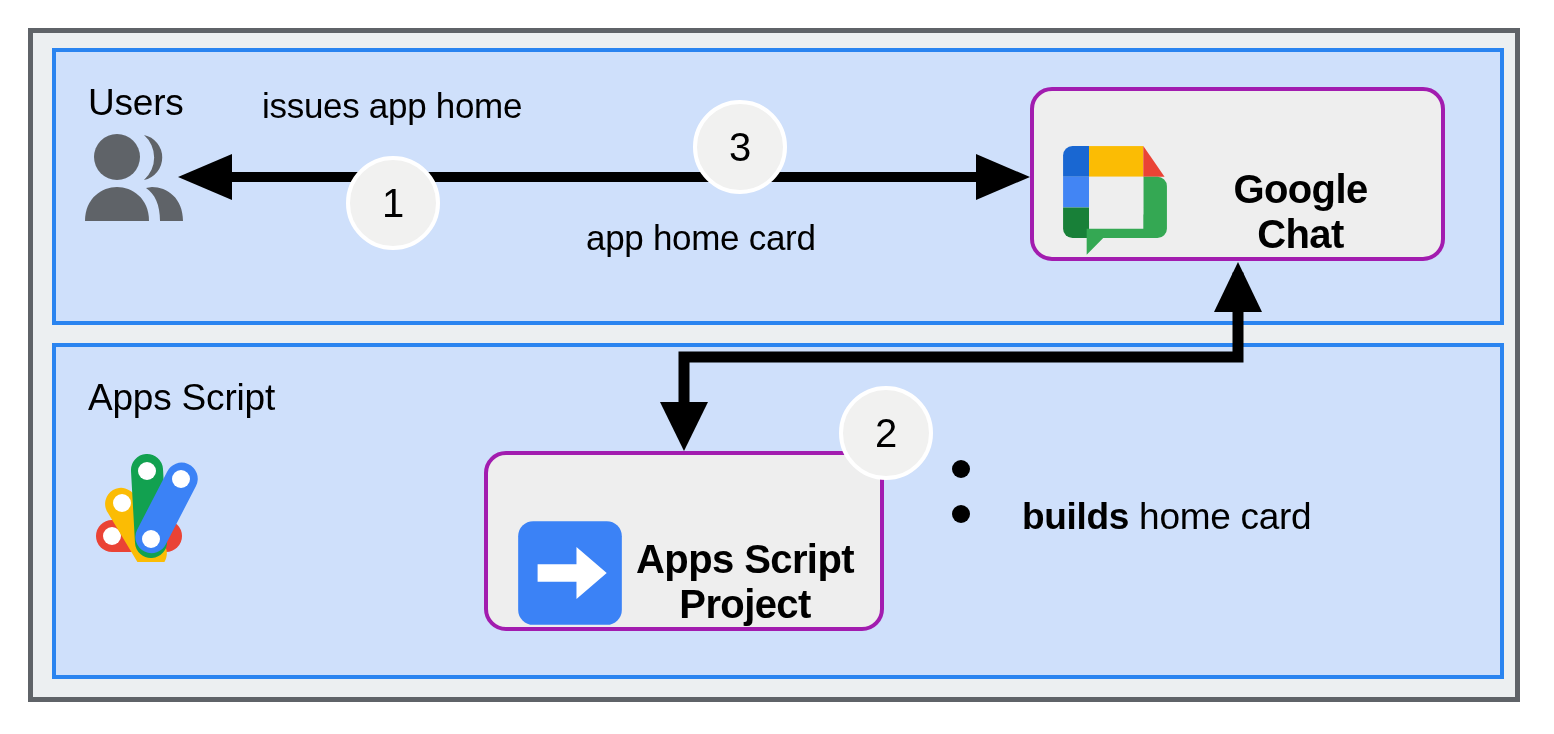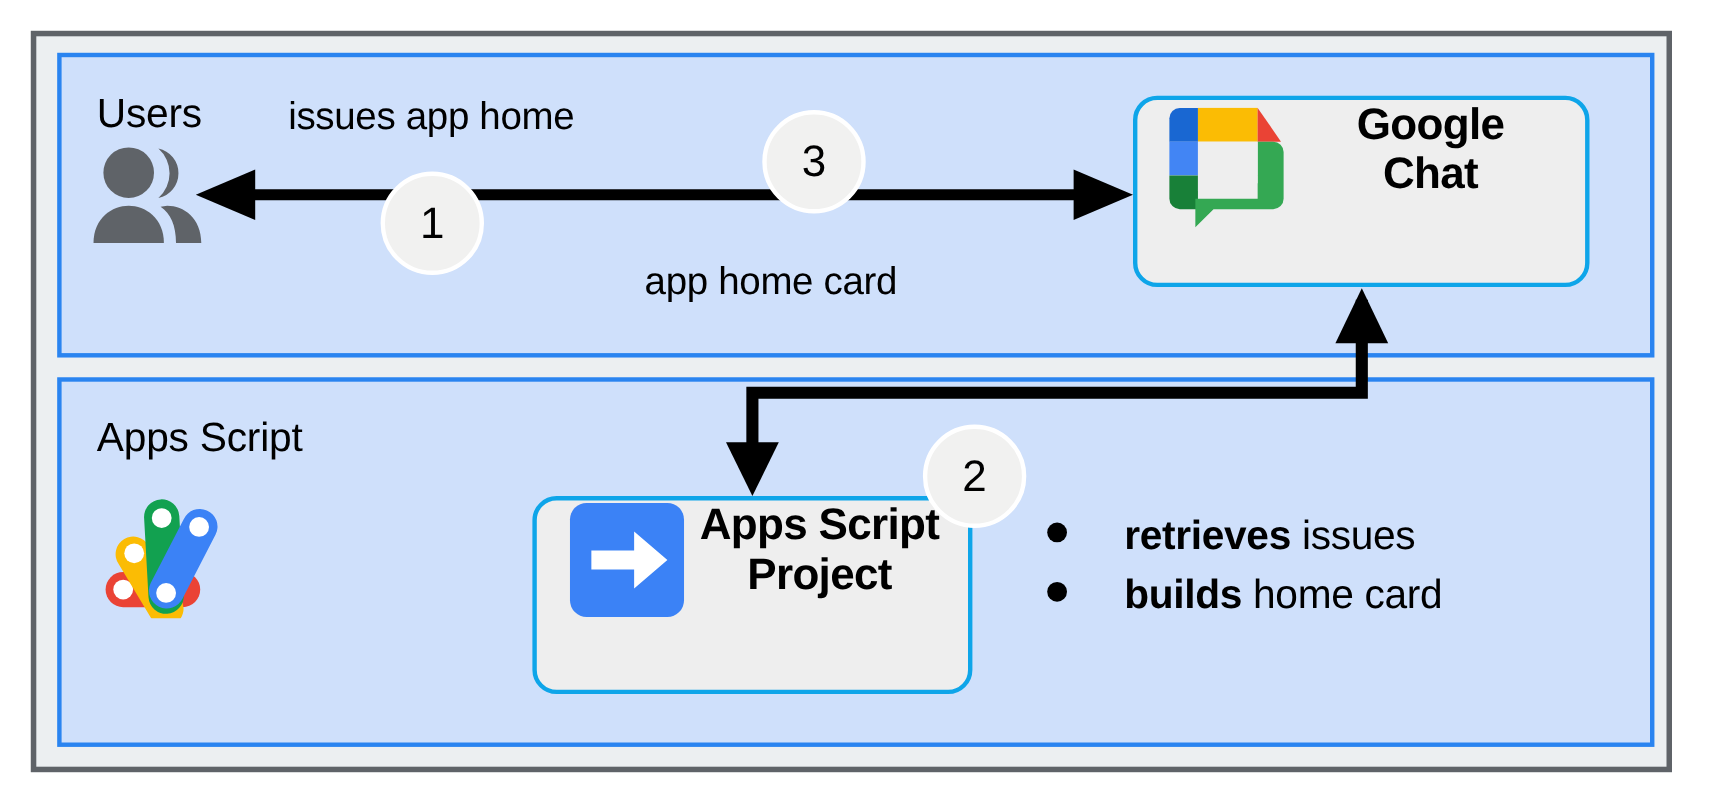--- a/index.html
+++ b/index.html
@@ -54,26 +54,26 @@
     letter-spacing: -0.2px;
     white-space: nowrap;
   }
   #label-users { left: 88px; top: 82px; }
   #label-appsscript { left: 88px; top: 377px; }
 
   
   .node-card {
     position: absolute;
     background: #eeeeee;
-    border: 4px solid #0ea5e9;
+    border: 4px solid #a21caf;
     border-radius: 22px;
     box-sizing: border-box;
     display: flex;
     flex-direction: row;
-    align-items: flex-start;
+    align-items: flex-end;
   }
   #node-google-chat {
     left: 1030px;
     top: 87px;
     width: 415px;
     height: 174px;
     padding-left: 22px;
   }
   #node-apps-script-project {
     left: 484px;
@@ -127,21 +127,21 @@
   
   .edge-label {
     position: absolute;
     color: #000000;
     font-size: 35px;
     letter-spacing: -0.3px;
     white-space: nowrap;
   }
   .edge-label b { font-weight: 400; }
   #edge-label-access { left: 262px; top: 86px; }
-  #edge-label-card   { left: 586px; top: 236px; }
+  #edge-label-card   { left: 586px; top: 218px; }
 
   
   .step-badge {
     position: absolute;
     width: 94px;
     height: 94px;
     border-radius: 50%;
     background: #f1f1f0;
     border: 4px solid #ffffff;
     box-sizing: border-box;
@@ -272,21 +272,20 @@
     </g>
   </svg>
 
   <div class="step-badge" id="step-1">1</div>
   <div class="step-badge" id="step-3">3</div>
   <div class="step-badge" id="step-2">2</div>
 
   <div id="action-list">
     <div class="action-item">
       <span class="action-bullet"></span>
-      <span class="action-text"><b>retrieves</b><span> issues</span></span>
     </div>
     <div class="action-item">
       <span class="action-bullet"></span>
       <span class="action-text"><b>builds</b><span> home card</span></span>
     </div>
   </div>
 
 </div>
 
 </body></html>

